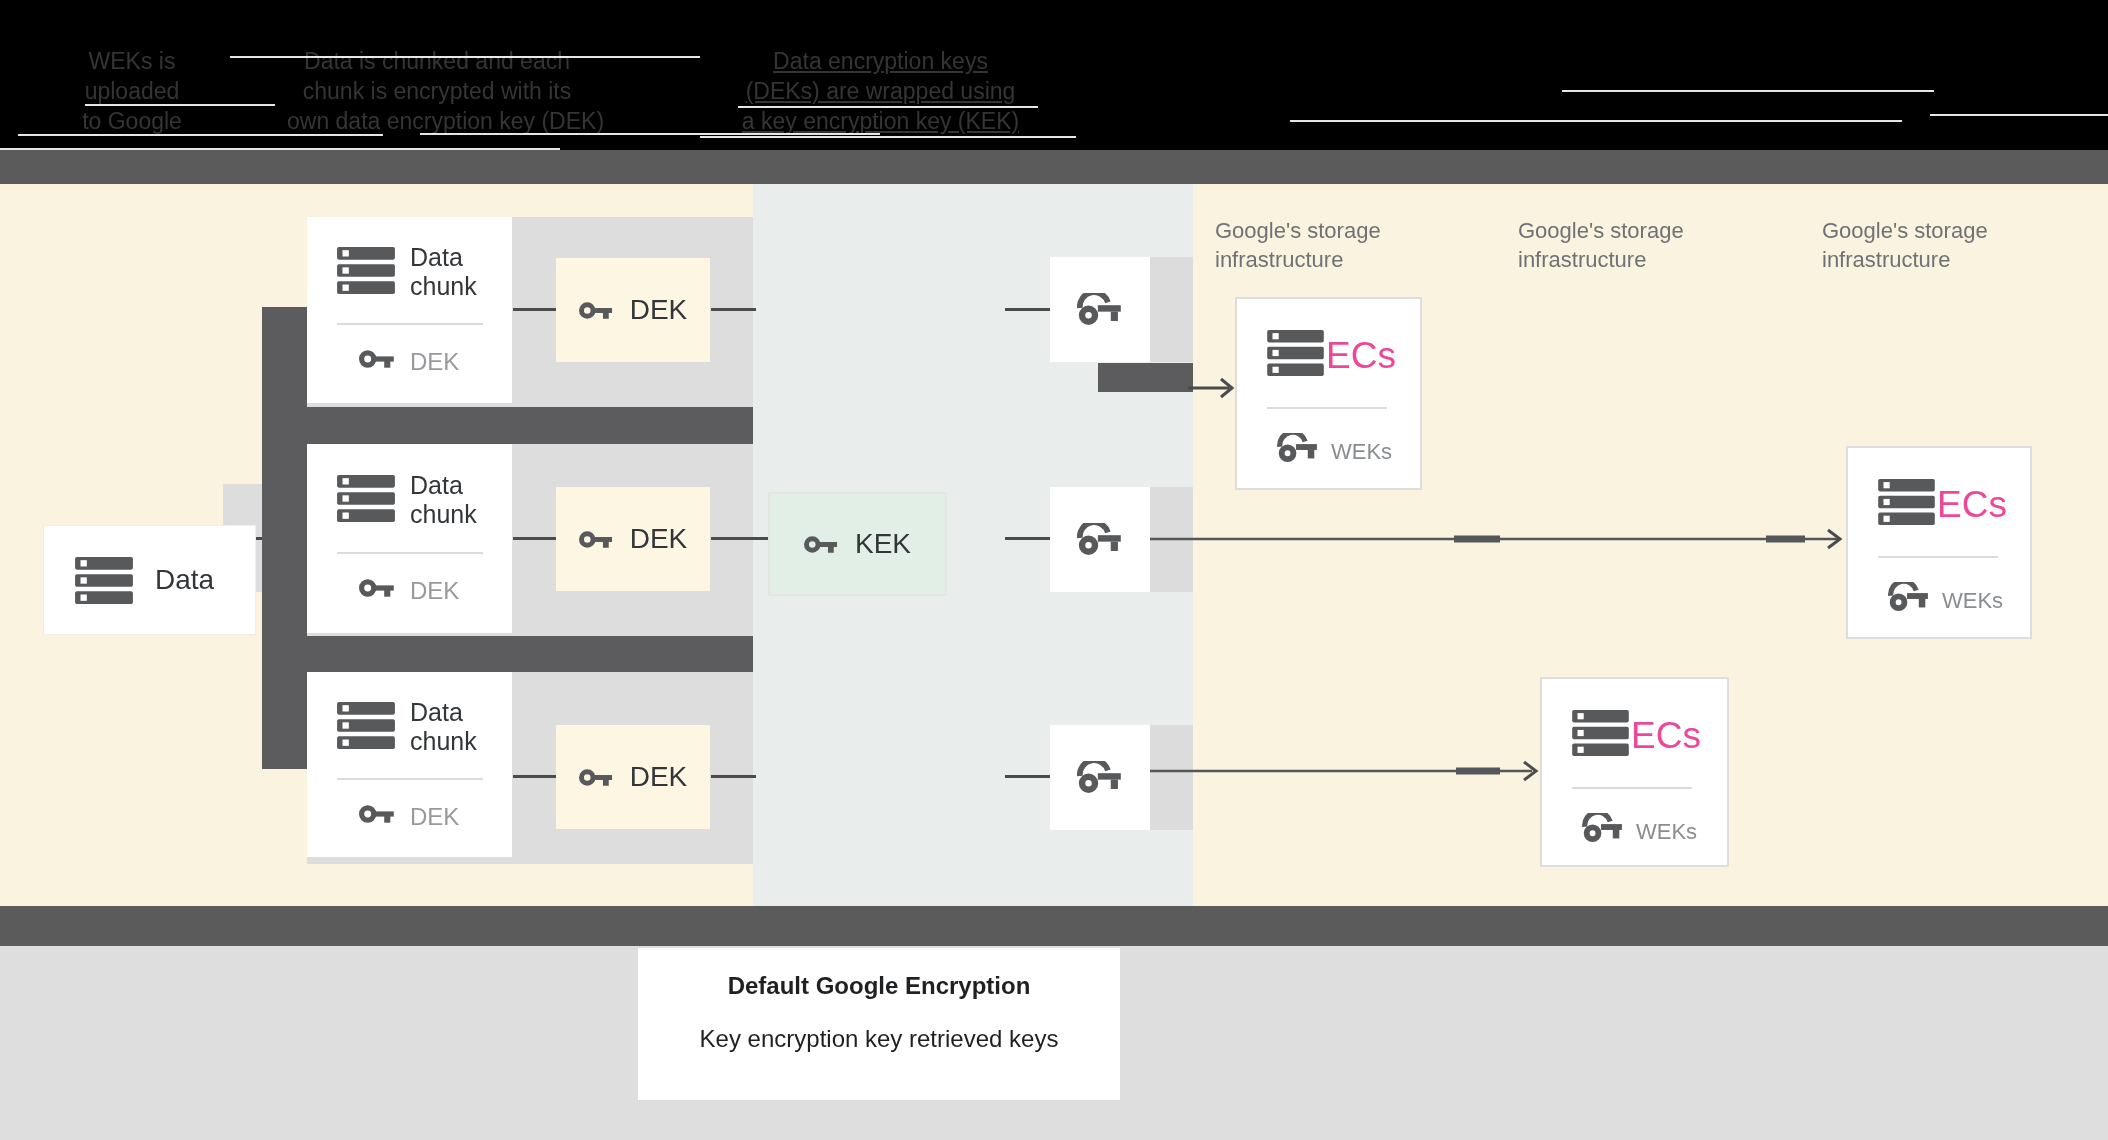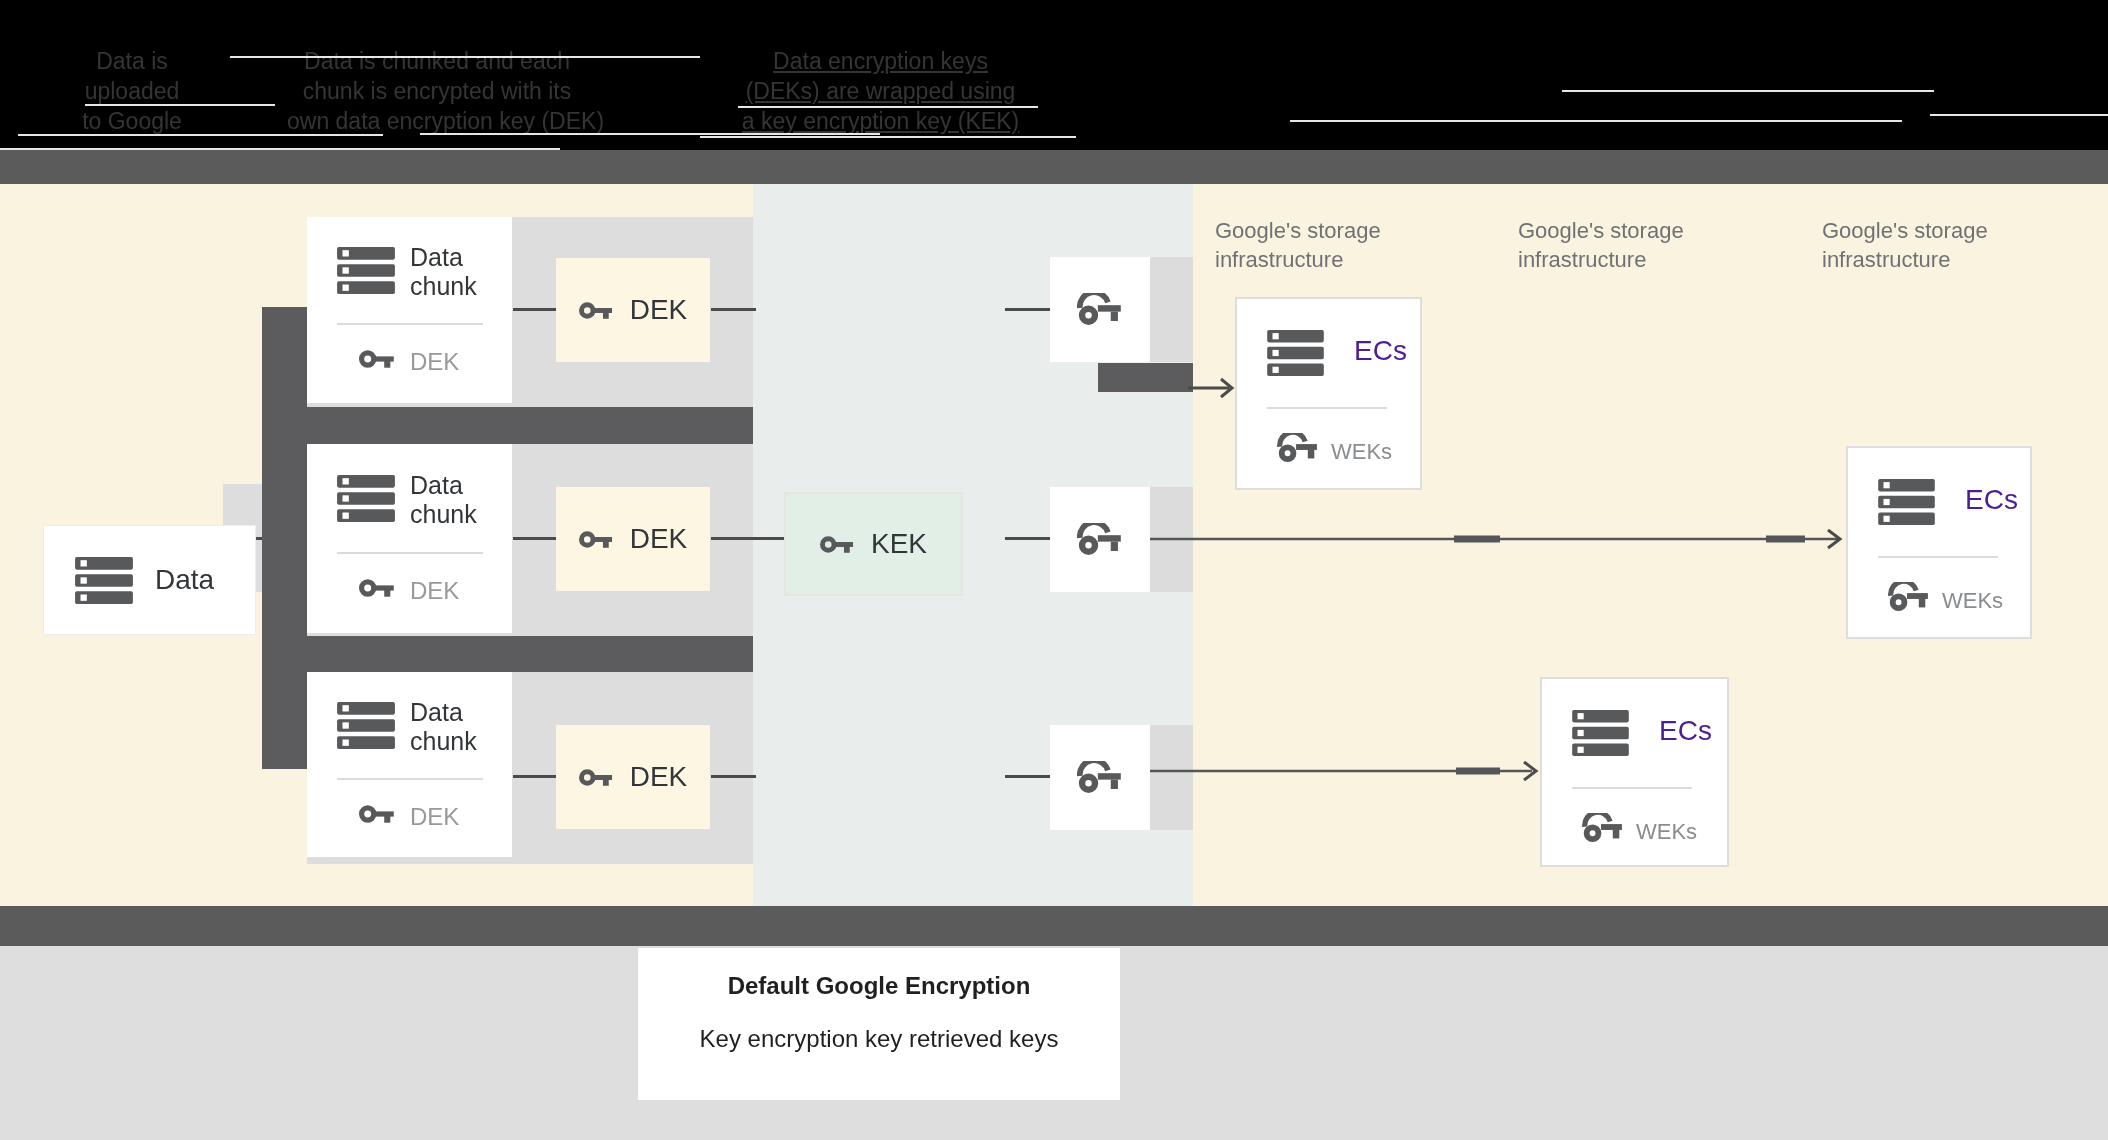--- a/index.html
+++ b/index.html
@@ -32,21 +32,21 @@
   .node-label{color:#333639;font-size:28px;}
   .chunk-box{position:absolute;background:#ffffff;}
   .chunk-title{position:absolute;left:103px;top:26px;width:98px;color:#333639;font-size:25px;line-height:29px;}
   .divider{position:absolute;height:2px;background:#DBDBDB;}
   .sub-label{position:absolute;color:#97999C;font-size:24px;}
   .chip{position:absolute;display:flex;align-items:center;justify-content:center;gap:13px;}
   .chip-dek{background:#FCF6E3;}
   .chip-kek{background:#E1EFE6;border:2px solid #E4E6E1;}
   .key-node{position:absolute;background:#ffffff;display:flex;align-items:center;justify-content:center;}
   .ecs-box{position:absolute;background:#ffffff;border:2px solid #DDDDDD;}
-  .ecs-label{position:absolute;left:117px;top:36px;color:#4c1d95;font-size:28px;}
+  .ecs-label{position:absolute;left:89px;top:36px;color:#ec4899;font-size:37px;}
   .weks-label{position:absolute;left:94px;top:140px;color:#8A8D90;font-size:22px;}
   .arrow-svg{position:absolute;}
 
   
   .bottom-area{position:absolute;left:0;top:946px;width:2108px;height:194px;background:#DEDEDE;}
   .caption-box{position:absolute;left:638px;top:2px;width:482px;height:152px;background:#ffffff;text-align:center;}
   .caption-title{margin-top:24px;font-size:24px;font-weight:bold;color:#1F2022;}
   .caption-body{margin-top:22px;font-size:24px;line-height:33px;color:#1F2022;}
   .caption-body .b{font-weight:bold;}
 
@@ -76,21 +76,21 @@
       <rect x="29" y="17" width="32" height="9" fill="currentColor"></rect>
       <rect x="47" y="26" width="10" height="13" fill="currentColor"></rect>
     </symbol>
   </defs>
 </svg>
 
 <div class="stage">
 
   <div class="band-black">
     <div class="step" style="left:32px;top:46px;width:200px;">
-      <span>Data is</span>
+      <span>WEKs is</span>
       <span>uploaded</span>
       <span>to Google</span>
     </div>
     <div class="step" style="left:287px;top:46px;width:300px;">
       <span>Data is chunked and each</span>
       <span>chunk is encrypted with its</span>
       <span>own data encryption key (DEK)</span>
     </div>
     <div class="step" style="left:728px;top:46px;width:305px;text-decoration:underline;">
       <span>Data encryption keys</span>
@@ -195,21 +195,21 @@
         </svg>
       <span class="node-label">DEK</span>
     </div>
     <div class="chip chip-dek" style="left:556px;top:541px;width:154px;height:104px;">
       <svg class="icon" width="38" height="23">
           <use href="#icon-key"></use>
         </svg>
       <span class="node-label">DEK</span>
     </div>
 
-    <div class="chip chip-kek" style="left:784px;top:308px;width:175px;height:100px;">
+    <div class="chip chip-kek" style="left:768px;top:308px;width:175px;height:100px;">
       <svg class="icon" width="38" height="23">
           <use href="#icon-key"></use>
         </svg>
       <span class="node-label">KEK</span>
     </div>
 
     <div class="gray-strip" style="left:1150px;top:73px;width:43px;height:105px;"></div>
     <div class="gray-strip" style="left:1150px;top:303px;width:43px;height:105px;"></div>
     <div class="gray-strip" style="left:1150px;top:541px;width:43px;height:105px;"></div>
     <div class="key-node" style="left:1050px;top:73px;width:100px;height:105px;">

